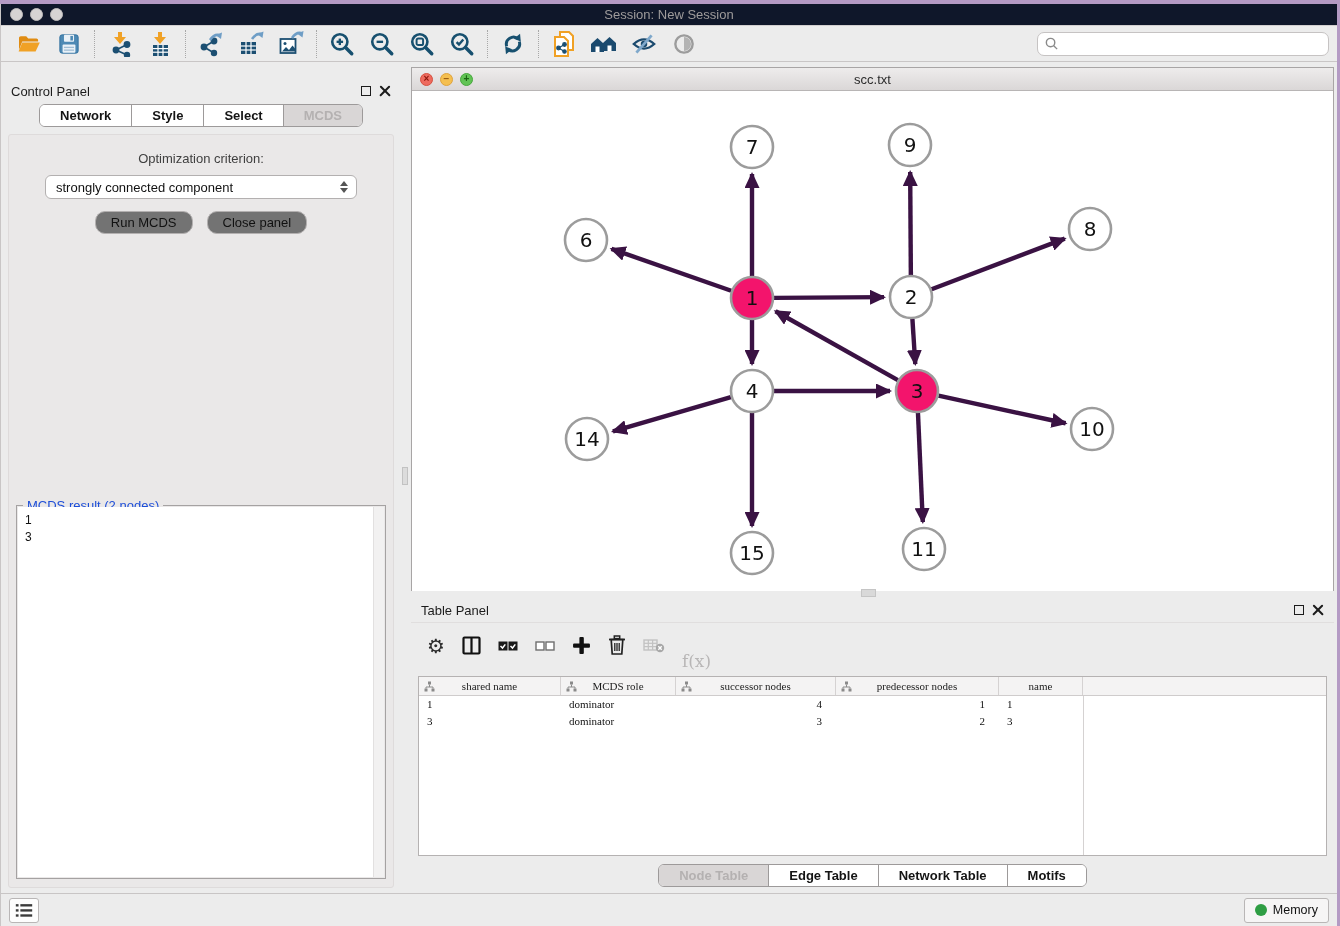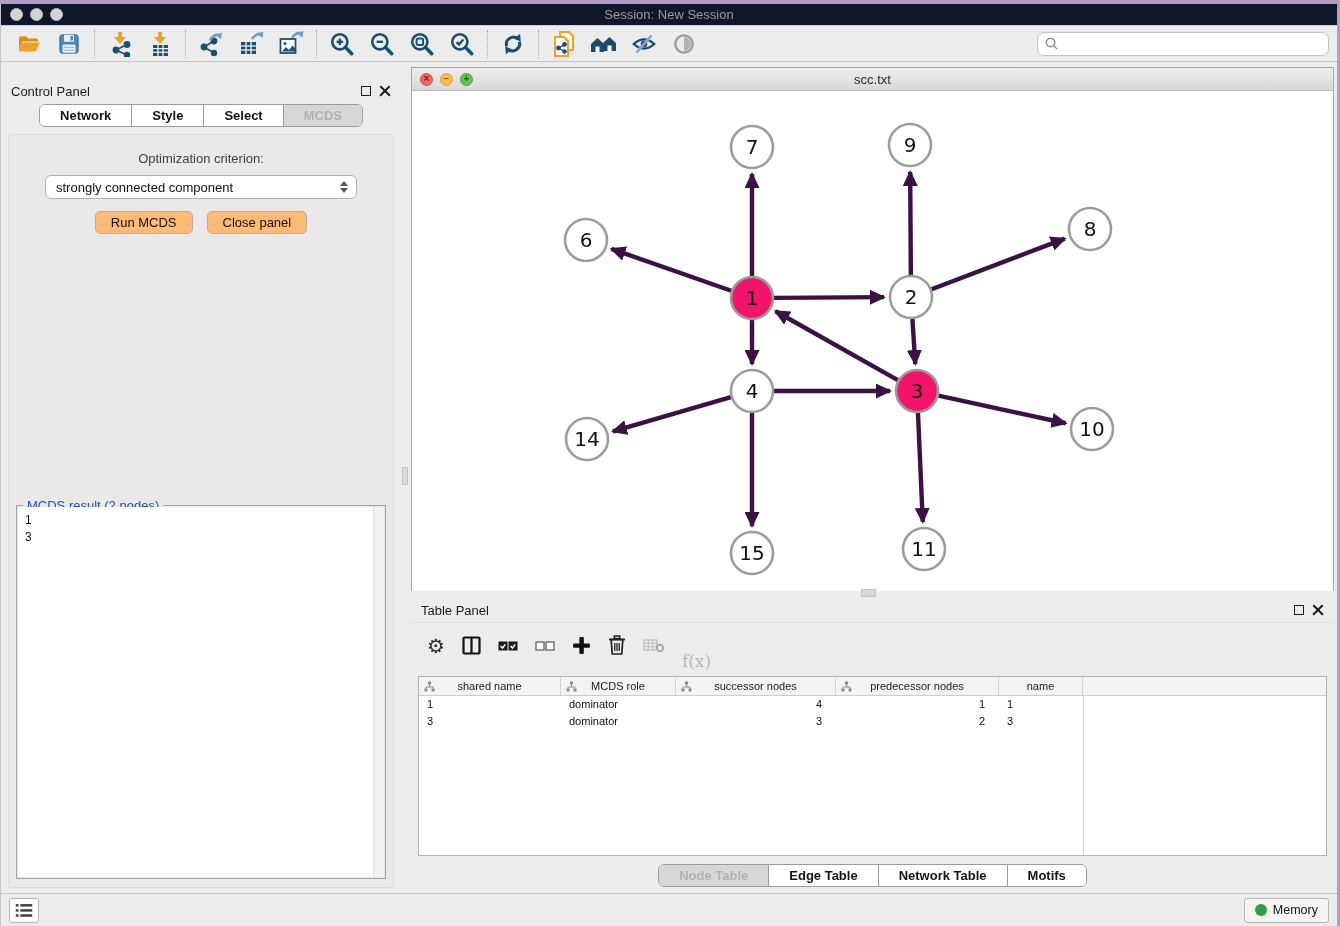--- a/index.html
+++ b/index.html
@@ -36,21 +36,21 @@
   .tab { padding:3px 20px; font-size:13px; font-weight:700; color:#141414; background:#fff; border-right:1px solid #9d9a9a; cursor:default; }
   .tab:last-child { border-right:none; }
   .tab.active { background:#d9d6d6; color:#b4b1b1; }
   .cp-body { position:absolute; left:7px; right:7px; top:56px; bottom:6px; background:#eae8e8; border:1px solid #dedbdb; border-radius:3px; }
   .opt-label { text-align:center; margin-top:16px; font-size:13px; color:#404040; }
   .select-box { margin:9px auto 0; width:312px; height:24px; background:#fff; border:1px solid #b3b0b0; border-radius:6px; display:flex; align-items:center; padding:0 4px 0 10px; font-size:13px; color:#111; }
   .stepper { margin-left:auto; display:flex; flex-direction:column; align-items:center; gap:2px; padding-right:4px; }
   .stepper .up { width:0; height:0; border-left:4px solid transparent; border-right:4px solid transparent; border-bottom:5px solid #555; }
   .stepper .dn { width:0; height:0; border-left:4px solid transparent; border-right:4px solid transparent; border-top:5px solid #555; }
   .btn-row { display:flex; justify-content:center; gap:14px; margin-top:12px; }
-  .mac-btn { background:#fdba74; border:1px solid #b3b0b0; border-radius:5px; font-size:13px; color:#111; padding:3px 15px; font-family:"Liberation Sans",sans-serif; }
+  .mac-btn { background:#737373; border:1px solid #b3b0b0; border-radius:10px; font-size:13px; color:#111; padding:3px 15px; font-family:"Liberation Sans",sans-serif; }
   .result-fs { position:absolute; left:7px; right:7px; top:370px; bottom:8px; border:1px solid #a5a2a2; }
   .result-legend { position:absolute; top:-8px; left:6px; background:#eae8e8; padding:0 4px; font-size:13px; color:#1d4ed8; }
   .result-inner { position:absolute; inset:1px; background:#fff; }
   .result-pre { font-family:"Liberation Sans",sans-serif; font-size:12px; line-height:17px; padding:5px 7px; white-space:pre; color:#111; }
   .result-scroll { position:absolute; top:0; right:0; bottom:0; width:11px; background:#f2f1f1; border-left:1px solid #e2e0e0; }
 
   
   .vdivider { position:absolute; left:400px; top:0; width:8px; bottom:0; }
   .v-grip { position:absolute; left:1px; top:404px; width:6px; height:18px; background:#dcdcdc; border:1px solid #c2c2c2; }
 
@@ -68,21 +68,21 @@
 
   .hdivider-grip { position:absolute; top:526px; left:452px; width:15px; height:8px; background:#d9d9d9; border:1px solid #c5c5c5; }
 
   
   .table-panel { position:absolute; left:2px; right:3px; top:535px; height:292px; background:#ececec; }
   .tp-header { height:24px; display:flex; align-items:center; padding:0 10px; font-size:13px; color:#1c1c1c; }
   .tp-toolbar { height:46px; display:flex; align-items:center; gap:17px; padding-left:16px; border-top:1px solid #e0dede; }
   .tpi { display:flex; align-items:center; justify-content:center; }
   .fx-label { font-family:"DejaVu Serif", serif; font-size:17px; color:#b8b6b6;margin-top:30px; }
   .gear-glyph { font-family:"DejaVu Sans", sans-serif; font-size:20px; color:#2b2b2b; line-height:1; }
-  .tp-table { position:absolute; left:7px; right:7px; top:78px; bottom:34px; background:#fff; border:1px solid #b5b2b2; overflow:hidden; }
+  .tp-table { position:absolute; left:7px; right:7px; top:78px; bottom:34px; background:#fff; border:1px solid #b5b2b2; overflow:hidden;font-family:Liberation Serif, serif; }
   .thead { display:flex; height:19px; background:#f4f3f3; border-bottom:1px solid #cfcccc; }
   .th { position:relative; display:flex; align-items:center; justify-content:center; font-size:11px; color:#1c1c1c; border-right:1px solid #d5d2d2; }
   .th .hicon { position:absolute; left:5px; top:4px; }
   .trow { display:flex; height:17px; font-size:11px; color:#111; }
   .td { padding:2px 8px 0 8px; overflow:hidden; white-space:nowrap; }
   .td.num { text-align:right; padding-right:14px; }
   .tbody-vline { position:absolute; top:19px; bottom:0; width:1px; background:#d5d2d2; }
   .tp-tabs { position:absolute; bottom:3px; left:0; right:0; display:flex; justify-content:center; }
 
   

